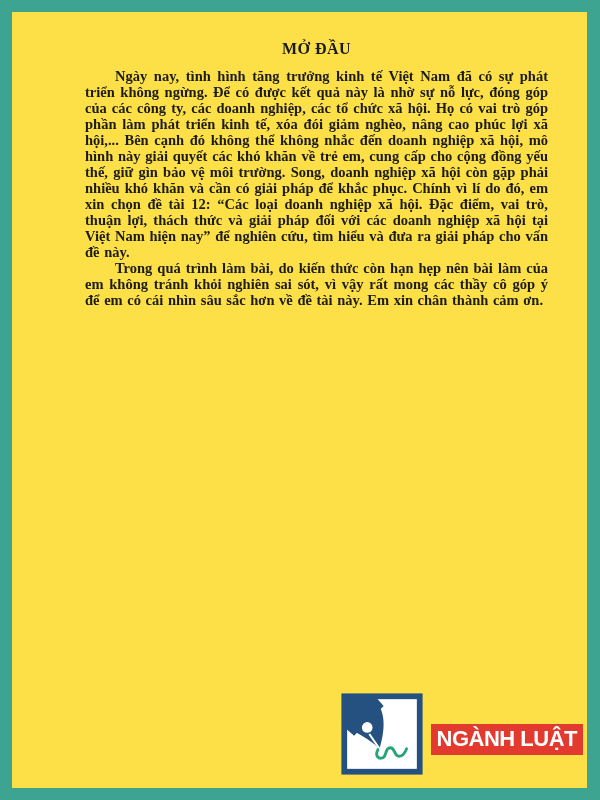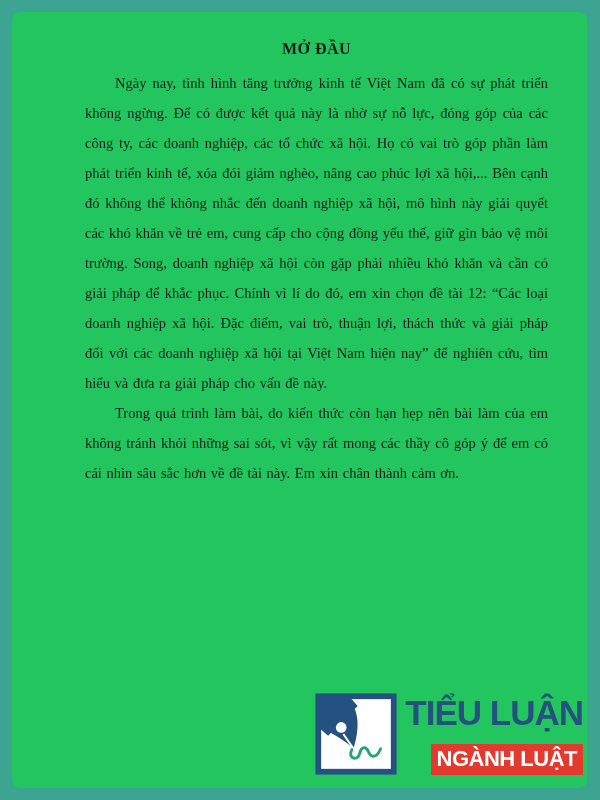--- a/index.html
+++ b/index.html
@@ -11,44 +11,44 @@
   }
   .canvas {
     position: relative;
     width: 600px;
     height: 800px;
     background: #3ea492;
   }
   .sheet {
     position: absolute;
     left: 12px; top: 12px; right: 13px; bottom: 12px;
-    background: #22c55e;
-    border-radius: 8px;
+    background: #fde047;
   }
   .doc {
     position: absolute;
     left: 73px;   
     right: 39px;  
     top: 28px;
   }
   .title {
     font-size: 16px;
     font-weight: bold;
     text-align: center;
     color: #1a1a1a;
     letter-spacing: 0.5px;
     margin-bottom: 10px;
   }
   .para {
     font-size: 14.5px;
-    line-height: 30px;
+    line-height: 16px;
     text-align: justify;
     text-indent: 30px;
     color: #1b1b1b;
     word-spacing: 1px;
+    font-weight: bold;
   }
   .logo {
     position: absolute;
     right: 4px;
     bottom: 13px;
     display: flex;
     align-items: center;
     gap: 8px;
   }
   .logo-icon {
@@ -85,32 +85,31 @@
 </style>
 </head>
 <body>
 
 <div class="canvas">
   <div class="sheet">
 
     <div class="doc">
       <h1 class="title">MỞ ĐẦU</h1>
       <p class="para">Ngày nay, tình hình tăng trưởng kinh tế Việt Nam đã có sự phát triển không ngừng. Để có được kết quả này là nhờ sự nỗ lực, đóng góp của các công ty, các doanh nghiệp, các tổ chức xã hội. Họ có vai trò góp phần làm phát triển kinh tế, xóa đói giảm nghèo, nâng cao phúc lợi xã hội,... Bên cạnh đó không thể không nhắc đến doanh nghiệp xã hội, mô hình này giải quyết các khó khăn về trẻ em, cung cấp cho cộng đồng yếu thế, giữ gìn bảo vệ môi trường. Song, doanh nghiệp xã hội còn gặp phải nhiều khó khăn và cần có giải pháp để khắc phục. Chính vì lí do đó, em xin chọn đề tài 12: “Các loại doanh nghiệp xã hội. Đặc điểm, vai trò, thuận lợi, thách thức và giải pháp đối với các doanh nghiệp xã hội tại Việt Nam hiện nay” để nghiên cứu, tìm hiểu và đưa ra giải pháp cho vấn đề này.</p>
-      <p class="para">Trong quá trình làm bài, do kiến thức còn hạn hẹp nên bài làm của em không tránh khỏi những sai sót, vì vậy rất mong các thầy cô góp ý để em có cái nhìn sâu sắc hơn về đề tài này. Em xin chân thành cảm ơn.</p>
+      <p class="para">Trong quá trình làm bài, do kiến thức còn hạn hẹp nên bài làm của em không tránh khỏi nghiên sai sót, vì vậy rất mong các thầy cô góp ý để em có cái nhìn sâu sắc hơn về đề tài này. Em xin chân thành cảm ơn.</p>
     </div>
 
     <div class="logo">
       <svg class="logo-icon" viewBox="0 0 100 100" xmlns="http://www.w3.org/2000/svg">
         <rect x="4" y="4" width="92" height="92" fill="#ffffff" stroke="#24517f" stroke-width="7"></rect>
         <polygon points="2,2 40,2 52,16 16,52 2,40" fill="#24517f"></polygon>
         <path d="M 47,68 C 35,56 20,50 12,44 L 28,28 44,12 C 50,20 57,35 47,68 Z" fill="#24517f"></path>
         <circle cx="32" cy="42" r="6.5" fill="#ffffff"></circle>
         <line x1="34.5" y1="50" x2="47" y2="68" stroke="#ffffff" stroke-width="2.5"></line>
         <path d="M 45,69 c -4,8 1,12 6,10 c 5,-2 2,-10 8,-12 c 7,-2 5,9 11,10 c 5,1 8,-4 10,-9" fill="none" stroke="#27a577" stroke-width="3.5" stroke-linecap="round"></path>
       </svg>
       <div class="logo-text">
-        <div class="brand-main">TIỂU LUẬN</div>
         <div class="brand-sub">NGÀNH LUẬT</div>
       </div>
     </div>
 
   </div>
 </div>
 
 </body></html>

